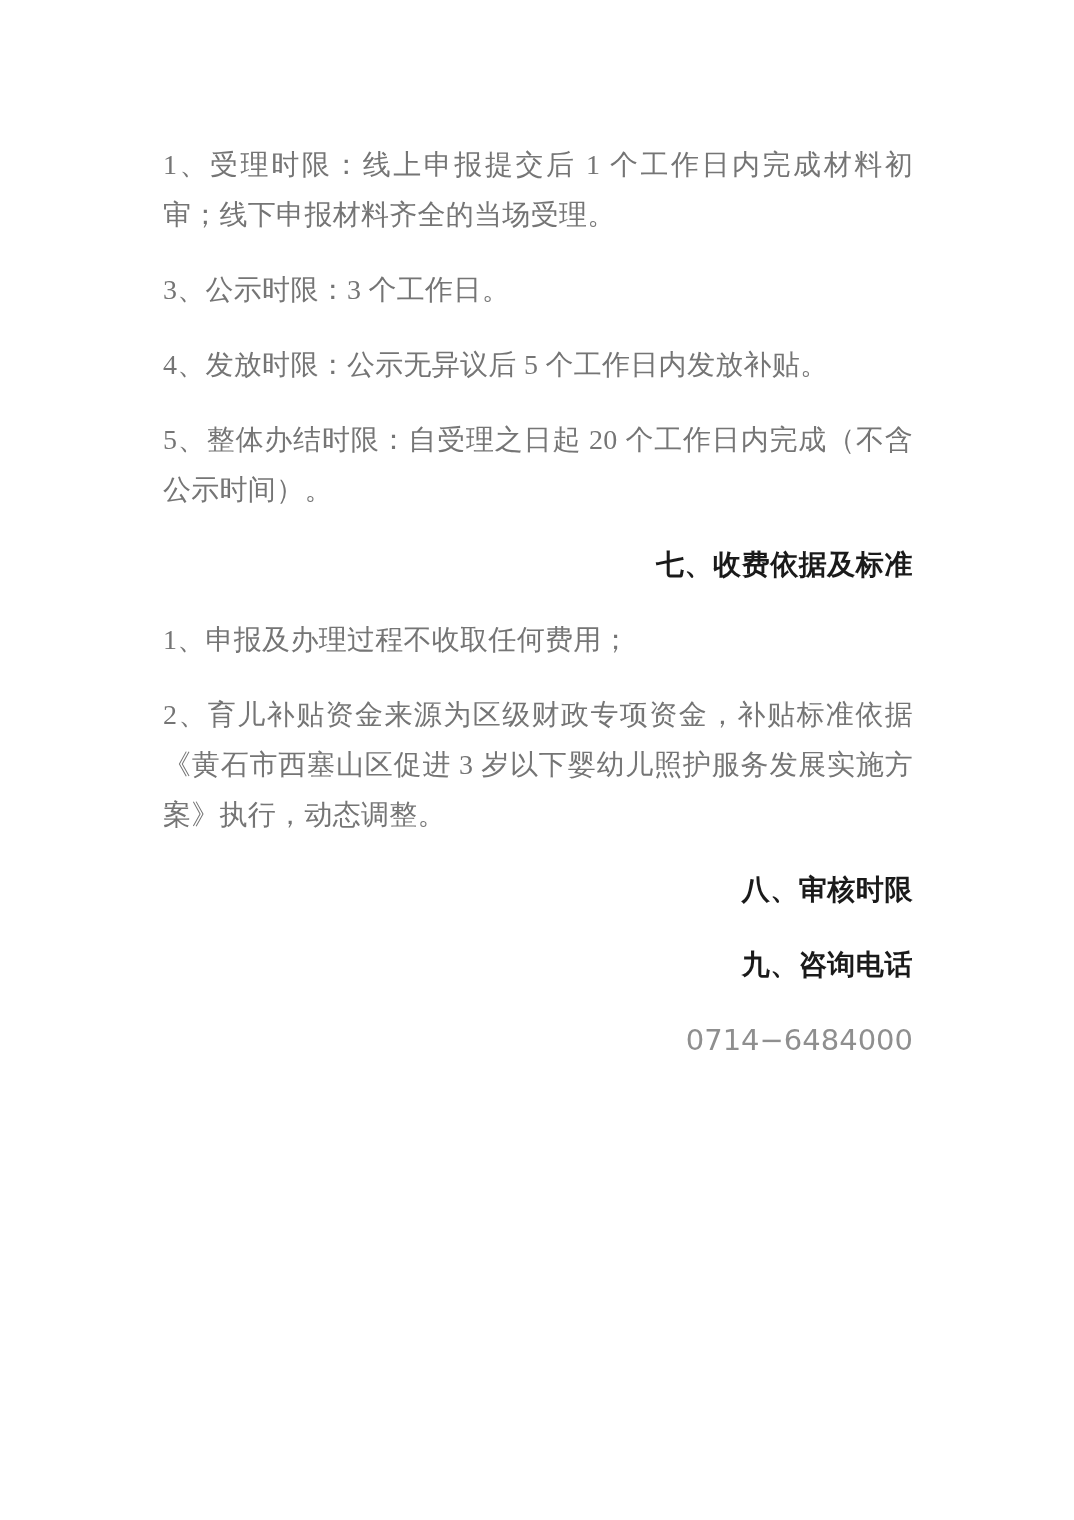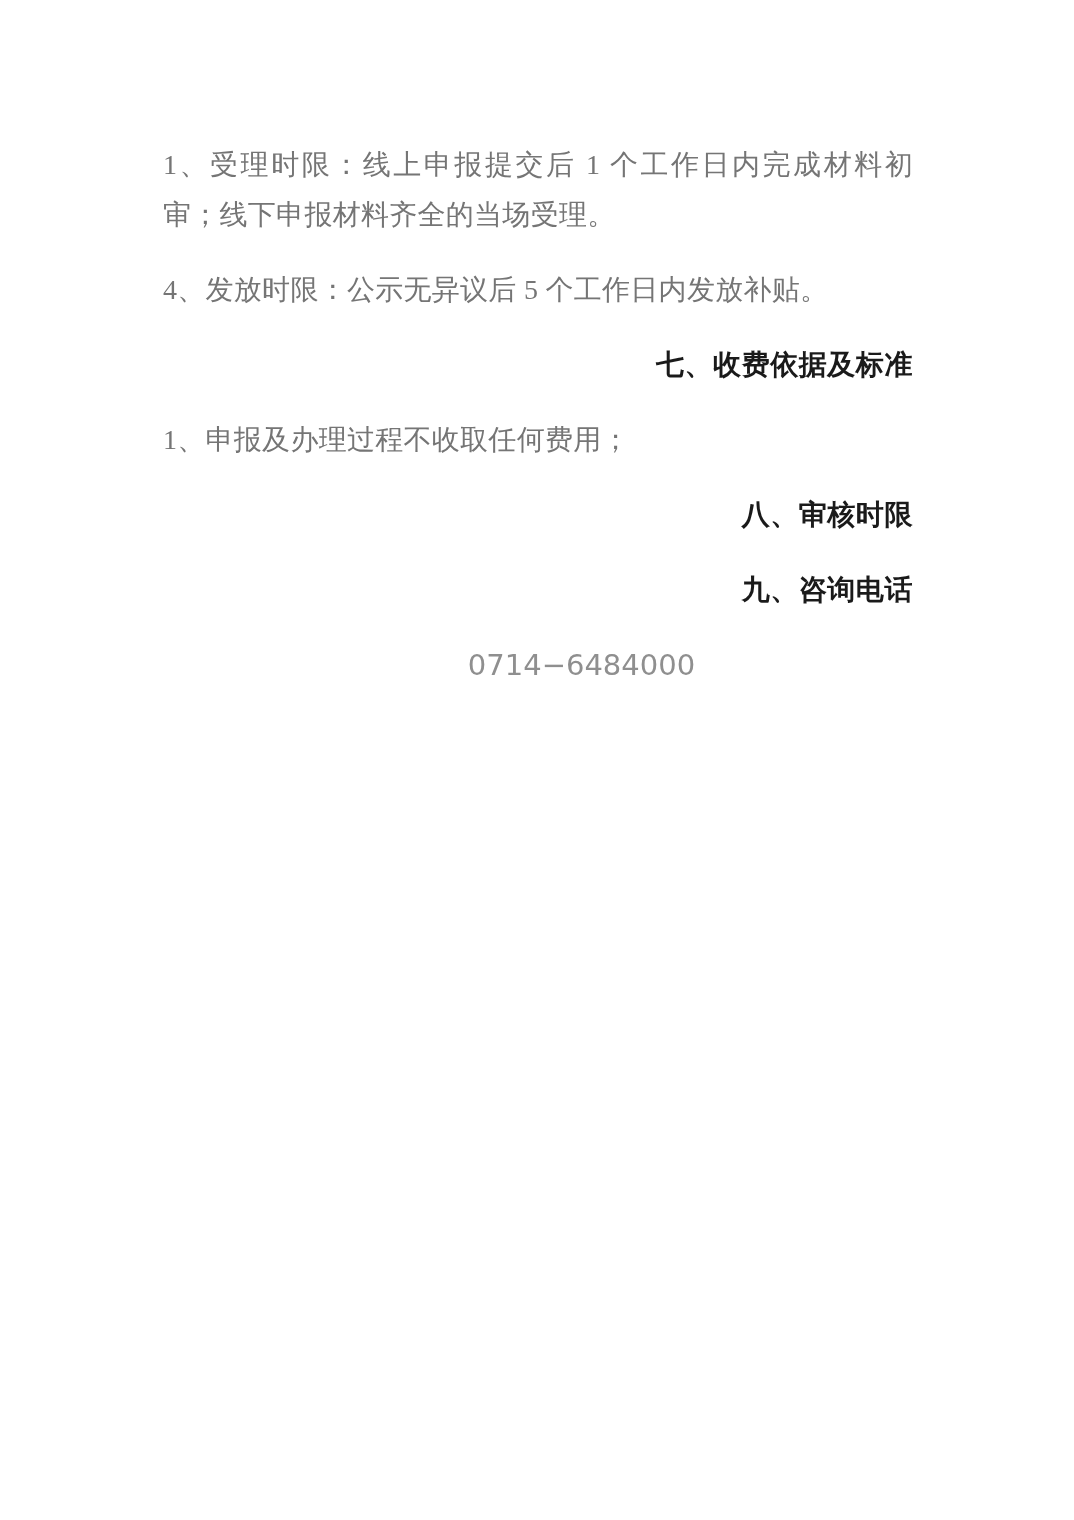--- a/index.html
+++ b/index.html
@@ -36,40 +36,43 @@
     line-height: 50px;
     font-weight: 700;
     color: #1a1a1a;
     text-align: right;
     letter-spacing: 0.02em;
   }
   .phone {
     font-family: "DejaVu Sans", "Liberation Sans", sans-serif;
     font-size: 29px;
     color: #8f8f8f;
-    text-align: center;
+    text-align: right;
     text-indent: 87px;
     letter-spacing: 0;
   }
 </style>
 </head>
 <body>
 
 <div class="page">
   <p class="para">1、受理时限：线上申报提交后 1 个工作日内完成材料初审；线下申报材料齐全的当场受理。</p>
 
 
+  <p class="para">3、公示时限：3 个工作日。</p>
 
   <p class="para">4、发放时限：公示无异议后 5 个工作日内发放补贴。</p>
 
+  <p class="para">5、整体办结时限：自受理之日起 20 个工作日内完成（不含公示时间）。</p>
 
   <h2 class="heading">七、收费依据及标准</h2>
 
   <p class="para">1、申报及办理过程不收取任何费用；</p>
 
+  <p class="para">2、育儿补贴资金来源为区级财政专项资金，补贴标准依据《黄石市西塞山区促进 3 岁以下婴幼儿照护服务发展实施方案》执行，动态调整。</p>
 
   <h2 class="heading">八、审核时限</h2>
 
 
   <h2 class="heading">九、咨询电话</h2>
 
   <p class="para phone">0714−6484000</p>
 </div>
 
 </body></html>

